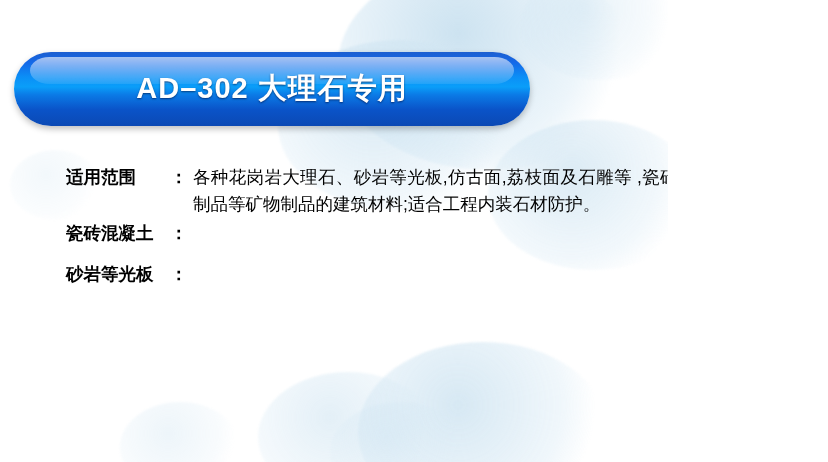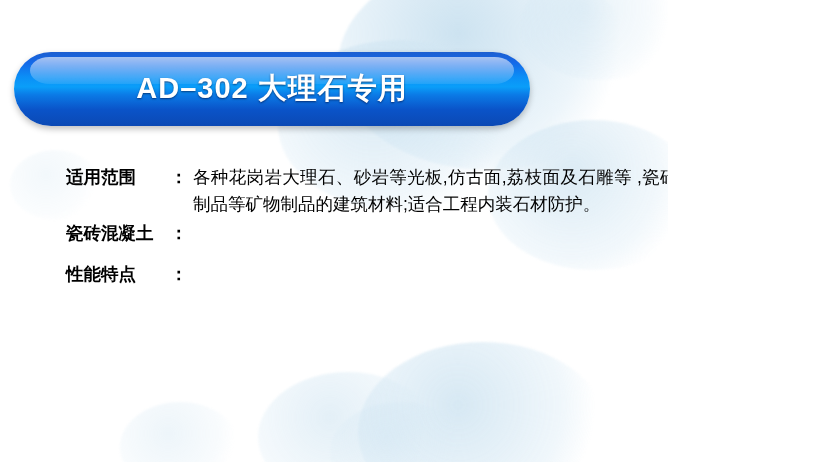--- a/index.html
+++ b/index.html
@@ -160,18 +160,18 @@
       <div class="spec-colon">：</div>
       <div class="spec-value">各种花岗岩大理石、砂岩等光板,仿古面,荔枝面及石雕等 ,瓷砖混凝土,水泥制品等矿物制品的建筑材料;适合工程内装石材防护。</div>
     </div>
 
     <div class="spec-row">
       <div class="spec-label">瓷砖混凝土</div>
       <div class="spec-colon">：</div>
     </div>
 
     <div class="spec-row packaging">
-      <div class="spec-label">性能特点</div>
+      <div class="spec-label">砂岩等光板</div>
       <div class="spec-colon">：</div>
     </div>
 
   </div>
 </div>
 
 </body></html>

